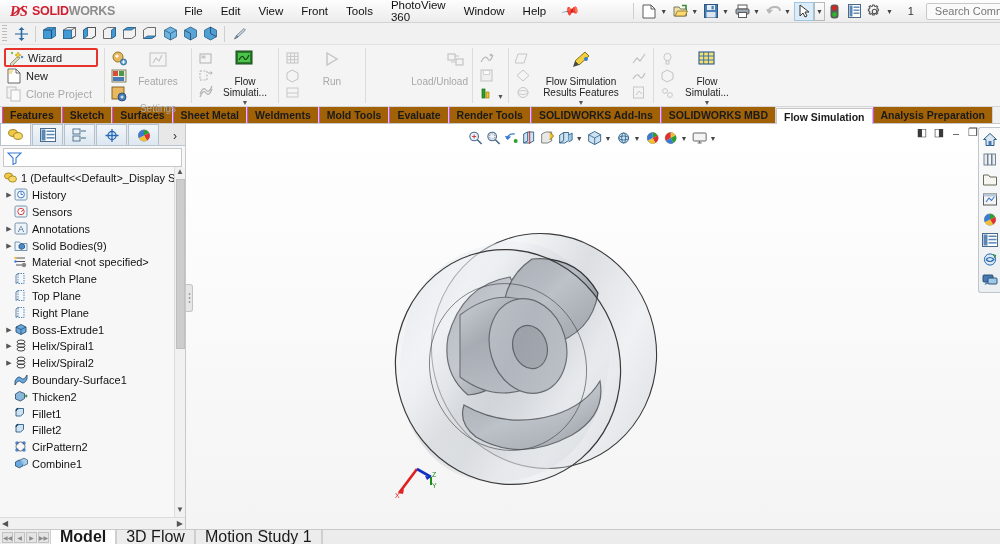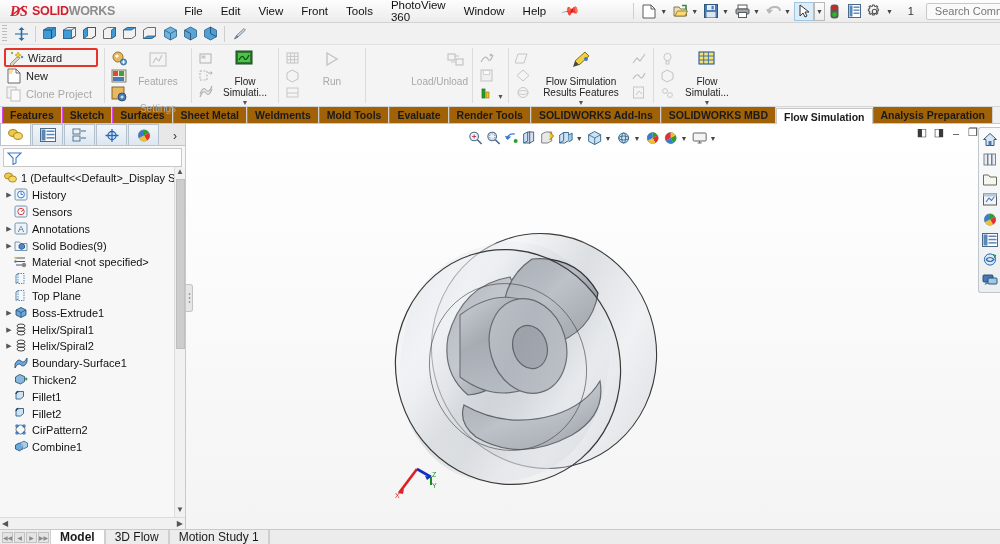--- a/index.html
+++ b/index.html
@@ -121,21 +121,21 @@
   .rtbtn { width:20px; height:19px; display:flex; align-items:center; justify-content:center;
            margin:0 auto 1px auto;}
 
   
   .bottabs { flex:0 0 15px; height:15px; display:flex; align-items:stretch;
              background:#ececec; border-top:1px solid #c9c9c9;}
   .navarrows { display:flex; align-items:center; padding-left:2px;}
   .navarrows i { width:11px; height:11px; border:1px solid #c2c2c2; background:#e4e4e4;
                  font-size:6px; color:#8a8a8a; display:flex; align-items:center; justify-content:center;
                  font-style:normal; margin-right:1px;}
-  .btab { font-size:12px; padding:1px 9px; border-right:1px solid #cfcfcf;
+  .btab { font-size:16px; padding:1px 9px; border-right:1px solid #cfcfcf;
           border-left:1px solid #cfcfcf; background:#ececec; display:flex; align-items:center;}
   .btab.active { background:#fff; font-weight:bold;}
   .btabfill { flex:1; background:#ececec; border-left:1px solid #cfcfcf;}
   .statusbar { flex:0 0 14px; height:14px; display:flex; align-items:center;
                background:#f0f0f0; border-top:1px solid #d8d8d8; padding:0 4px; font-size:10.5px;}
   .statusbar .left { color:#222;}
   .statusbar .right { margin-left:auto; display:flex; align-items:center; gap:6px;}
   .statusbar .seps { display:flex; gap:3px; margin-right:6px;}
   .statusbar .seps i { width:1px; height:10px; background:#c6c6c6; display:block;}
 </style>
@@ -758,34 +758,44 @@
         </div>
 
         <div class="tnode">
           <span class="arr"></span>
           <span class="ico">
             <svg width="14" height="13" viewBox="0 0 14 13">
               <path d="M4 1.5 h6 v10 h-6 z" fill="#f4f8fc" stroke="#4a7aa8" stroke-width="0.9" stroke-dasharray="1.5 1"></path>
               <path d="M4 1.5 l-2 1.5 v8.5 l2-1.5" fill="none" stroke="#4a7aa8" stroke-width="0.9"></path>
             </svg>
           </span>
-          <span class="txt">Model Plane</span>
+          <span class="txt">Sketch Plane</span>
         </div>
 
         <div class="tnode">
           <span class="arr"></span>
           <span class="ico">
             <svg width="14" height="13" viewBox="0 0 14 13">
               <path d="M4 1.5 h6 v10 h-6 z" fill="#f4f8fc" stroke="#4a7aa8" stroke-width="0.9" stroke-dasharray="1.5 1"></path>
               <path d="M4 1.5 l-2 1.5 v8.5 l2-1.5" fill="none" stroke="#4a7aa8" stroke-width="0.9"></path>
             </svg>
           </span>
           <span class="txt">Top Plane</span>
         </div>
 
+        <div class="tnode">
+          <span class="arr"></span>
+          <span class="ico">
+            <svg width="14" height="13" viewBox="0 0 14 13">
+              <path d="M4 1.5 h6 v10 h-6 z" fill="#f4f8fc" stroke="#4a7aa8" stroke-width="0.9" stroke-dasharray="1.5 1"></path>
+              <path d="M4 1.5 l-2 1.5 v8.5 l2-1.5" fill="none" stroke="#4a7aa8" stroke-width="0.9"></path>
+            </svg>
+          </span>
+          <span class="txt">Right Plane</span>
+        </div>
 
 
         <div class="tnode">
           <span class="arr">▶</span>
           <span class="ico">
             <svg width="14" height="13" viewBox="0 0 14 13">
               <path d="M2 4 l5-2.5 l5 2.5 v5 l-5 2.5 l-5-2.5 z" fill="#6aa8dd" stroke="#1e4566" stroke-width="0.8"></path>
               <path d="M2 4 l5 2.5 l5-2.5 M7 6.5 v5" fill="none" stroke="#1e4566" stroke-width="0.7"></path>
             </svg>
           </span>

